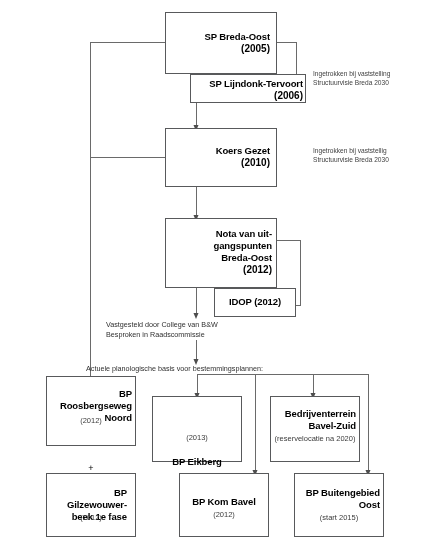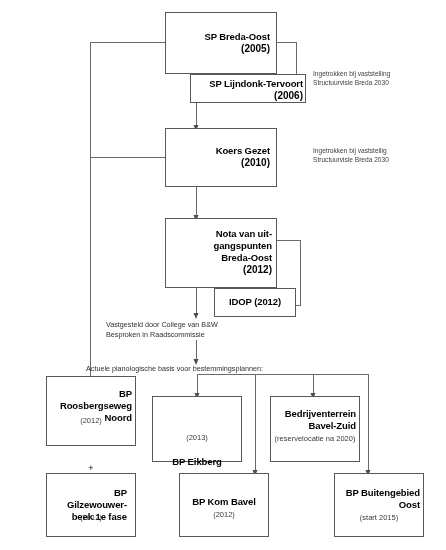--- a/index.html
+++ b/index.html
@@ -211,21 +211,21 @@
     <div class="box-inner l" style="top:11px; left:7px; right:3px;">
       <div class="title">Bedrijventerrein
 Bavel-Zuid</div>
     </div>
     <div class="box-inner c" style="top:37px; left:3px; right:3px;">
       <div class="sub">(reservelocatie
 na 2020)</div>
     </div>
   </div>
 
-  <div class="box" style="left:294px; top:473px; width:90px; height:64px;margin-left:40px;">
+  <div class="box" style="left:294px; top:473px; width:90px; height:64px;">
     <div class="box-inner l" style="top:13px; left:7px; right:3px;">
       <div class="title">BP Buitengebied
 Oost</div>
     </div>
     <div class="box-inner c" style="top:39px; left:3px; right:3px;">
       <div class="sub">(start 2015)</div>
     </div>
   </div>
 
   <div class="note" style="left:313px; top:69px; width:128px;">Ingetrokken bij vaststelling

